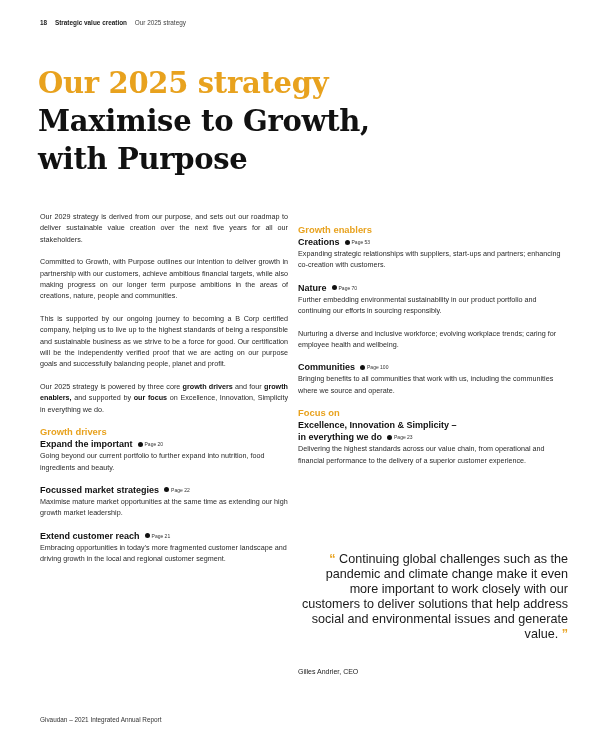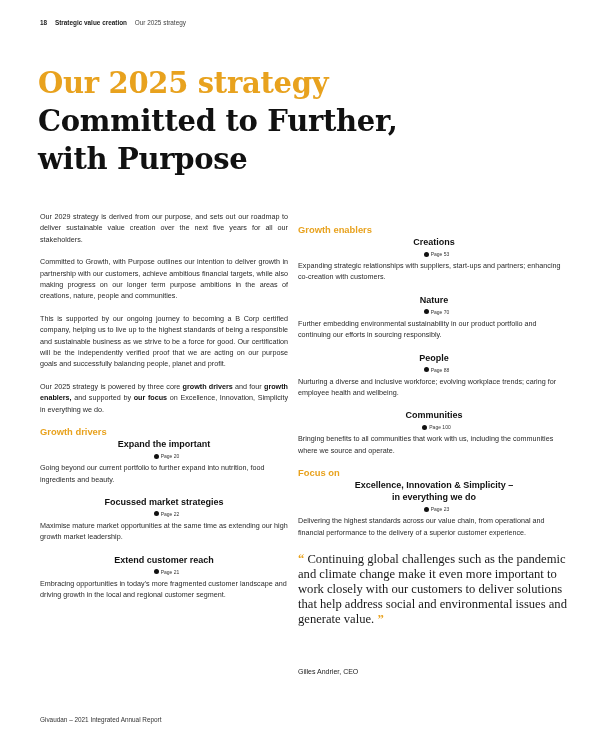--- a/index.html
+++ b/index.html
@@ -27,36 +27,36 @@
   .col-right { left: 298px; top: 224px; width: 272px; }
 
   .col-left p.intro { text-align: justify; margin-bottom: 11px; }
   .col-left p.intro b { font-weight: bold; color: #111; }
 
   .section-heading {
     color: #e8a21e; font-weight: bold; font-size: 9.4px; line-height: 12px;
   }
   .item-title {
     font-weight: bold; font-size: 9px; line-height: 12px; color: #111;
-    display: flex; align-items: center; flex-direction: column;
+    display: flex; 
   }
   .page-ref {
     display: inline-flex; align-items: center; margin-left: 5px;
     font-size: 5px; font-weight: normal; color: #333;
   }
   .page-ref .dot {
     display: inline-block; width: 5px; height: 5px; border-radius: 50%;
     background: #111; margin-right: 2px;
   }
   .item-desc { margin-bottom: 11px; }
 
   .quote {
     position: absolute; left: 298px; top: 552px; width: 270px;
-    font-family: Liberation Serif, serif;
-    font-size: 12.6px; line-height: 15.1px; color: #1a1a1a;
+    font-family: Liberation Sans, sans-serif;
+    font-size: 12.6px; line-height: 15.1px; color: #1a1a1a; text-align: right;
   }
   .quote .qmark { color: #e8a21e; font-weight: bold; }
   .quote-author {
     position: absolute; left: 298px; top: 668px;
     font-size: 7px; color: #222;
   }
 
   .footer {
     position: absolute; left: 40px; top: 716px;
     font-size: 6.4px; color: #333;
@@ -66,21 +66,21 @@
 <body>
 
 <div class="running-header">
   <span class="pg">18</span>
   <span class="sec">Strategic value creation</span>
   <span class="sub">Our 2025 strategy</span>
 </div>
 
 <div class="title-block">
   <div class="title-orange">Our 2025 strategy</div>
-  <div class="title-black">Committed to Further,</div>
+  <div class="title-black">Maximise to Growth,</div>
   <div class="title-black">with Purpose</div>
 </div>
 
 <div class="col col-left">
   <p class="intro">Our 2029 strategy is derived from our purpose, and sets out our roadmap to deliver sustainable value creation over the next five years for all our stakeholders.</p>
   <p class="intro">Committed to Growth, with Purpose outlines our intention to deliver growth in partnership with our customers, achieve ambitious financial targets, while also making progress on our longer term purpose ambitions in the areas of creations, nature, people and communities.</p>
   <p class="intro">This is supported by our ongoing journey to becoming a B Corp certified company, helping us to live up to the highest standards of being a responsible and sustainable business as we strive to be a force for good. Our certification will be the independently verified proof that we are acting on our purpose goals and successfully balancing people, planet and profit.</p>
   <p class="intro"><span>Our 2025 strategy is powered by three core </span><b>growth drivers</b><span> and four </span><b>growth enablers,</b><span> and supported by </span><b>our focus</b><span> on Excellence, Innovation, Simplicity in everything we do.</span></p>
 
   <div class="section-heading">Growth drivers</div>
@@ -138,27 +138,20 @@
       <span>Nature</span>
       <span class="page-ref">
           <span class="dot"></span>
           <span>Page 70</span>
         </span>
     </div>
     <div class="item-desc">Further embedding environmental sustainability in our product portfolio and continuing our efforts in sourcing responsibly.</div>
   </div>
 
   <div>
-    <div class="item-title">
-      <span>People</span>
-      <span class="page-ref">
-          <span class="dot"></span>
-          <span>Page 88</span>
-        </span>
-    </div>
     <div class="item-desc">Nurturing a diverse and inclusive workforce; evolving workplace trends; caring for employee health and wellbeing.</div>
   </div>
 
   <div>
     <div class="item-title">
       <span>Communities</span>
       <span class="page-ref">
           <span class="dot"></span>
           <span>Page 100</span>
         </span>

